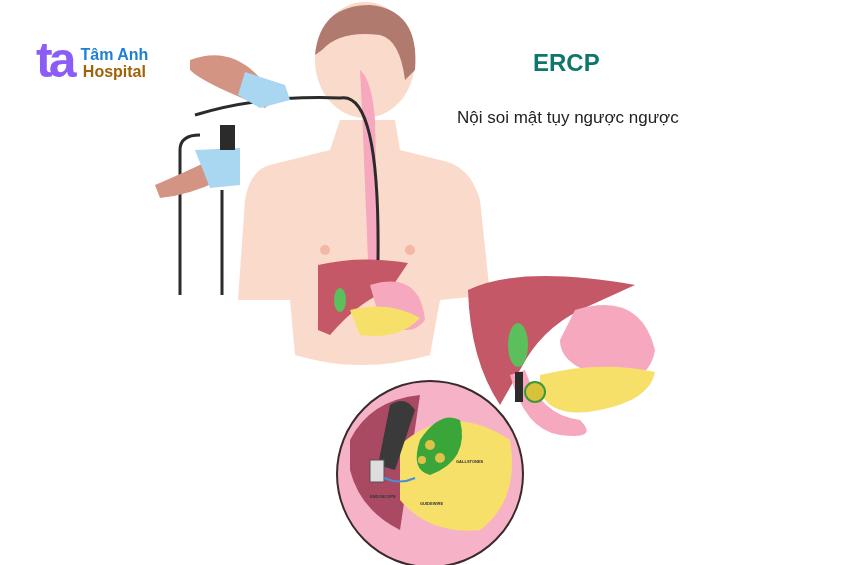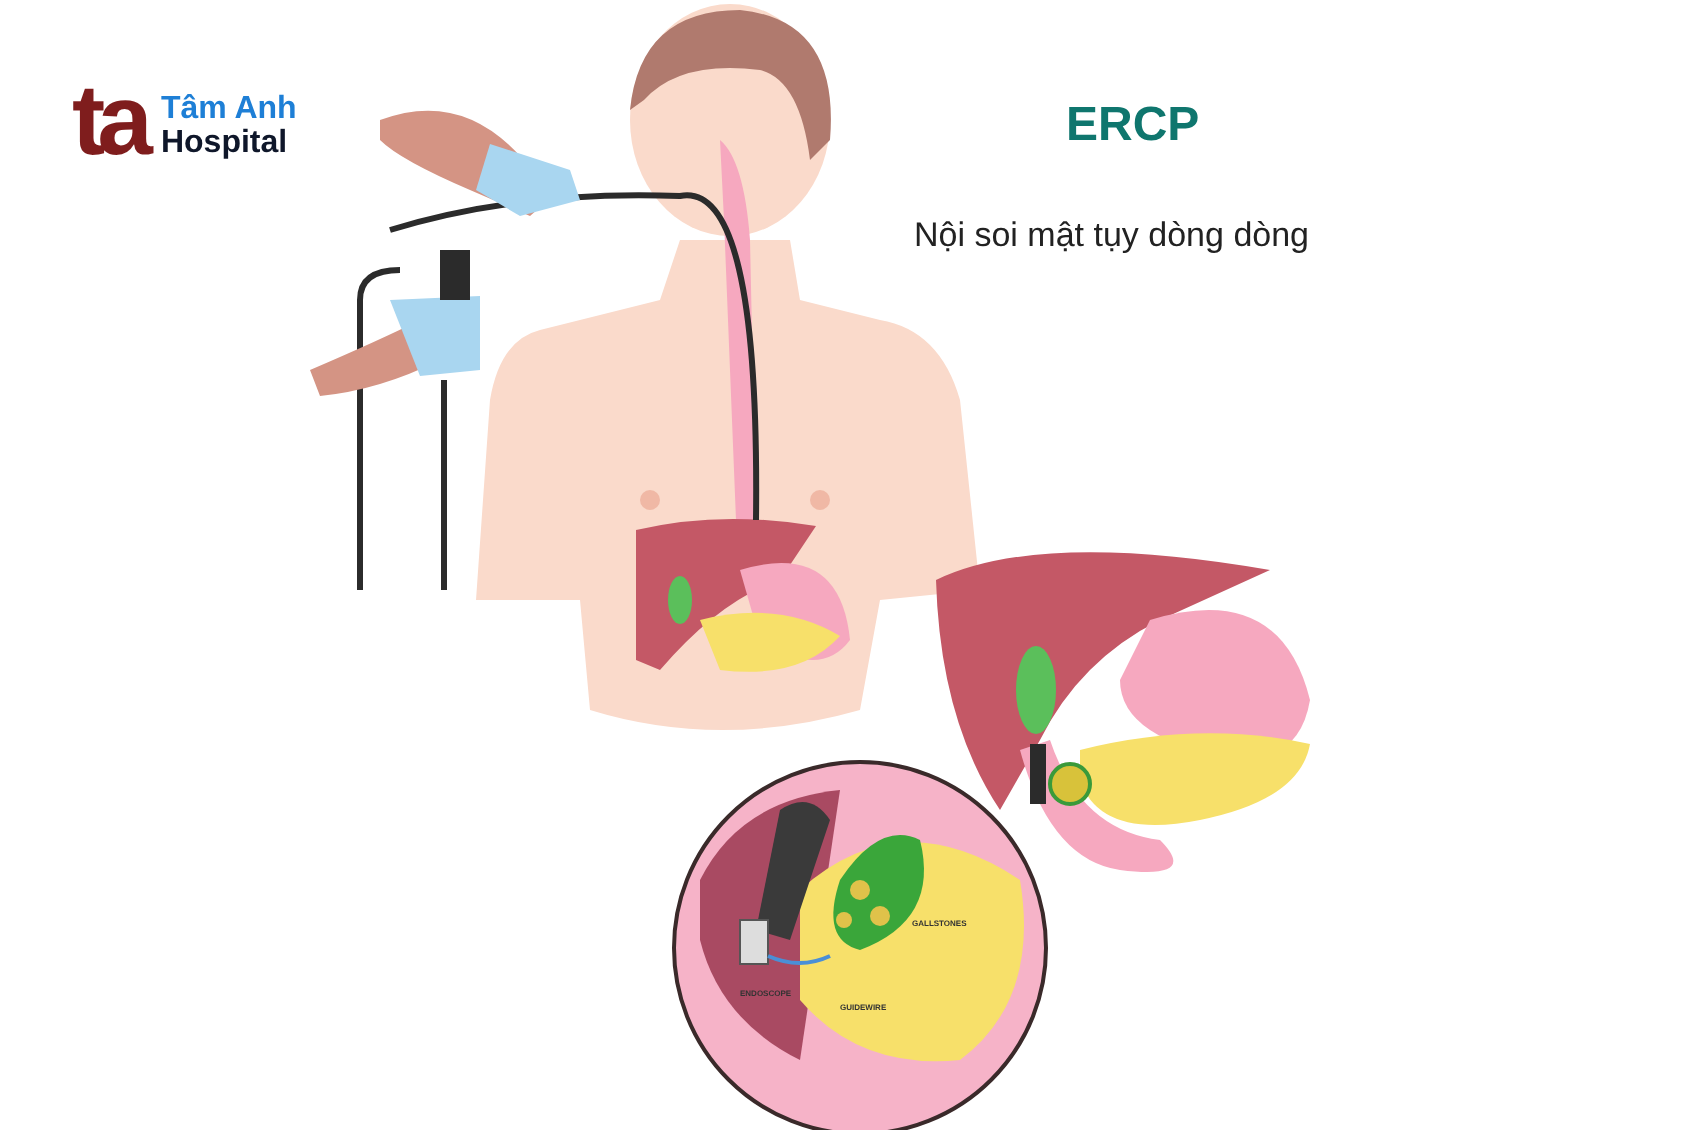--- a/index.html
+++ b/index.html
@@ -1,39 +1,39 @@
 <!DOCTYPE html>
 <html><head>
 <meta charset="utf-8">
 <style>
   html,body{margin:0;padding:0;background:#fff;}
   body{width:847px;height:565px;position:relative;overflow:hidden;font-family:"Liberation Sans",sans-serif;}
   .logo{position:absolute;left:36px;top:40px;display:flex;align-items:flex-end;}
-  .logo-ta{font-family:"Liberation Sans",sans-serif;font-weight:bold;font-size:50px;color:#7f1d1d;line-height:40px;letter-spacing:-4px;}
-  .logo-text{margin-left:8px;font-weight:bold;font-size:16px;line-height:17px;}
+  .logo-ta{font-family:"Liberation Sans",sans-serif;font-weight:bold;font-size:50px;color:#8b5cf6;line-height:40px;letter-spacing:-4px;}
+  .logo-text{margin-left:8px;font-weight:bold;font-size:16px;line-height:17px;text-align:center;}
   .logo-l1{color:#1e7fd6;}
-  .logo-l2{color:#0f172a;}
+  .logo-l2{color:#a16207;}
   .title{position:absolute;left:533px;top:49px;font-weight:bold;font-size:24px;color:#0f766e;}
   .subtitle{position:absolute;left:457px;top:108px;font-size:17px;color:#222;}
   svg{position:absolute;left:0;top:0;}
   .lbl{font-family:"Liberation Sans",sans-serif;font-size:4px;font-weight:bold;fill:#333;}
 </style>
 </head>
 <body>
 
 <div class="logo">
   <span class="logo-ta">ta</span>
   <div class="logo-text">
     <div class="logo-l1">Tâm Anh</div>
     <div class="logo-l2">Hospital</div>
   </div>
 </div>
 
 <div class="title">ERCP</div>
-<div class="subtitle">Nội soi mật tụy dòng dòng</div>
+<div class="subtitle">Nội soi mật tụy ngược ngược</div>
 
 <svg width="847" height="565">
 
   <g>
     <path d="M270 165 Q250 170 245 200 L238 300 L290 300 L295 355 Q360 375 430 355 L440 300 L490 295 L480 200 Q470 165 440 160 L400 150 L395 120 L340 120 L330 150 Z" fill="#fadacb"></path>
     <ellipse cx="365" cy="60" rx="50" ry="58" fill="#fadacb"></ellipse>
     <path d="M315 55 Q320 5 370 5 Q420 10 415 70 L405 80 Q400 40 380 35 Q340 30 322 50 Z" fill="#b07a6e"></path>
     <path d="M360 70 Q372 80 375 120 L378 260 L368 260 L362 110 Z" fill="#f6a8bf"></path>
     <circle cx="325" cy="250" r="5" fill="#f0b8a5"></circle>
     <circle cx="410" cy="250" r="5" fill="#f0b8a5"></circle>

